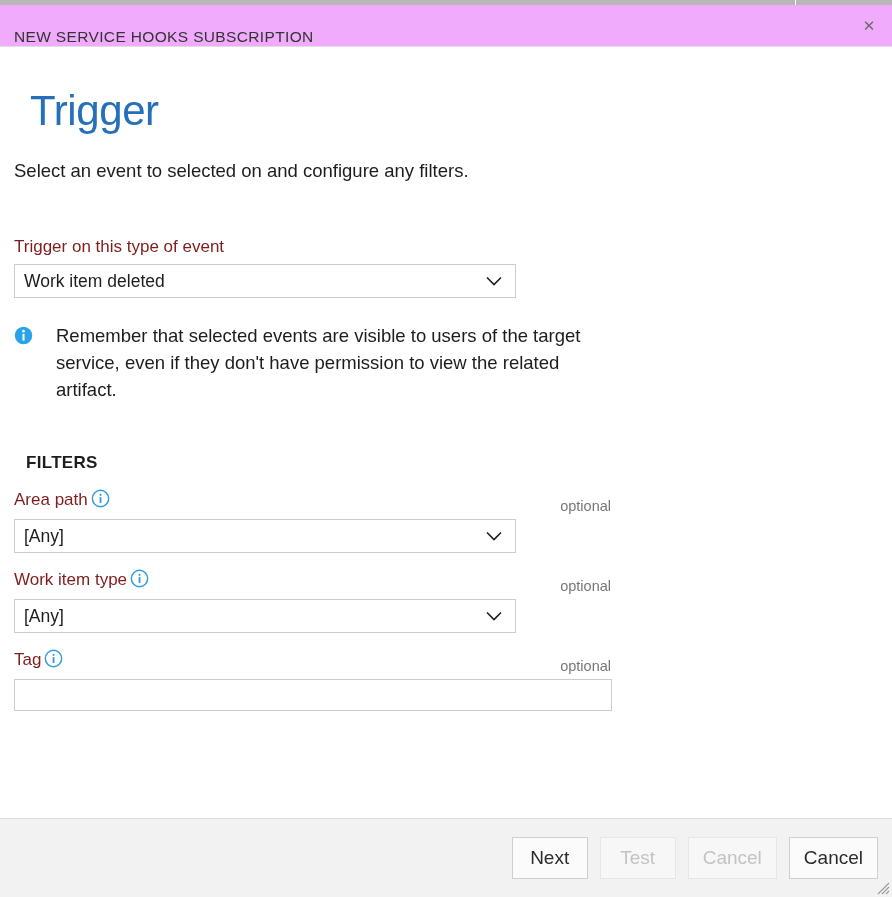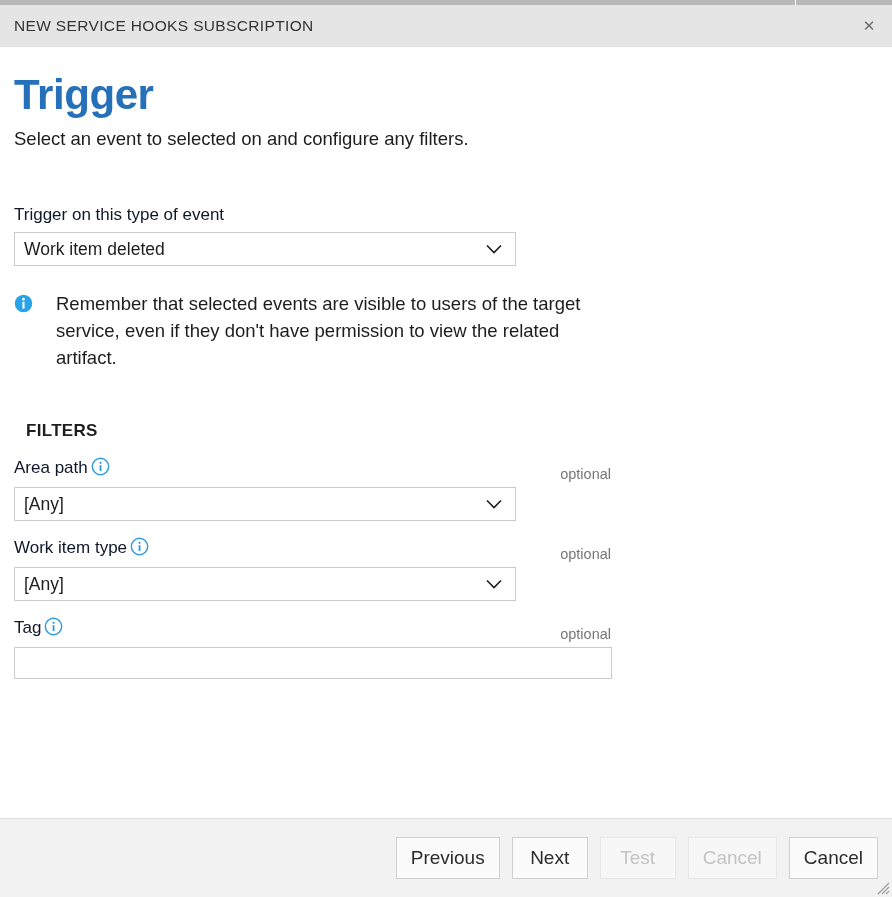--- a/index.html
+++ b/index.html
@@ -39,24 +39,24 @@
     width: 1px;
     height: 5px;
     background: #ffffff;
   }
 
   
   .header {
     position: relative;
     flex: 0 0 auto;
     height: 41px;
-    background: #e5e5e5;
+    background: #f0abfc;
     border-bottom: 1px solid #e0e0e0;
     display: flex;
-    align-items: center;
+    align-items: flex-end;
   }
   .header-title {
     margin-left: 14px;
     font-size: 15.5px;
     letter-spacing: 0.35px;
     color: #333333;
     font-weight: 400;
     white-space: nowrap;
   }
   .close-btn {
@@ -80,41 +80,41 @@
   
   .body {
     flex: 1 1 auto;
     position: relative;
     padding: 0 14px;
     background: #ffffff;
     overflow: hidden;
   }
 
   .page-title {
-    margin: 0;
+    margin: 16px;
     padding-top: 22px;
     font-size: 42px;
     line-height: 52px;
-    font-weight: 700;
+    font-weight: 400;
     color: #2570b8;
     letter-spacing: -0.4px;
   }
   .page-subtitle {
     margin: 0;
     padding-top: 6px;
     font-size: 18.5px;
     line-height: 24px;
     color: #1d1d1d;
     font-weight: 400;
   }
 
   .field-label {
     font-size: 17px;
     line-height: 22px;
-    color: #0f172a;
+    color: #7f1d1d;
     font-weight: 400;
     display: inline-block;
   }
 
   .section-gap {
     height: 53px;
   }
 
   .select-wrap {
     position: relative;
@@ -347,21 +347,20 @@
           <circle cx="10.05" cy="6.1" r="1.15" fill="#2f9ae0"></circle>
         </svg>
         <span class="optional-tag">optional</span>
       </div>
       <input class="text-input" type="text" value="" style="">
     </div>
 
   </div>
 
   <div class="footer">
-    <button class="btn">Previous</button>
     <button class="btn">Next</button>
     <button class="btn disabled" disabled="">Test</button>
     <button class="btn disabled" disabled="">Cancel</button>
     <button class="btn">Cancel</button>
 
     <svg class="resize-grip" viewBox="0 0 16 16">
       <g stroke="#9a9a9a" stroke-width="1.1">
         <line x1="15" y1="4" x2="4" y2="15"></line>
         <line x1="15" y1="8" x2="8" y2="15"></line>
         <line x1="15" y1="12" x2="12" y2="15"></line>

